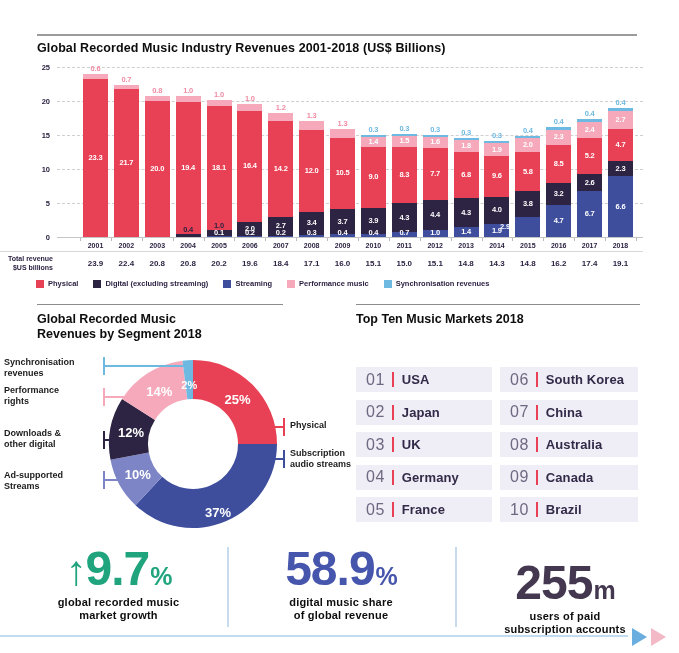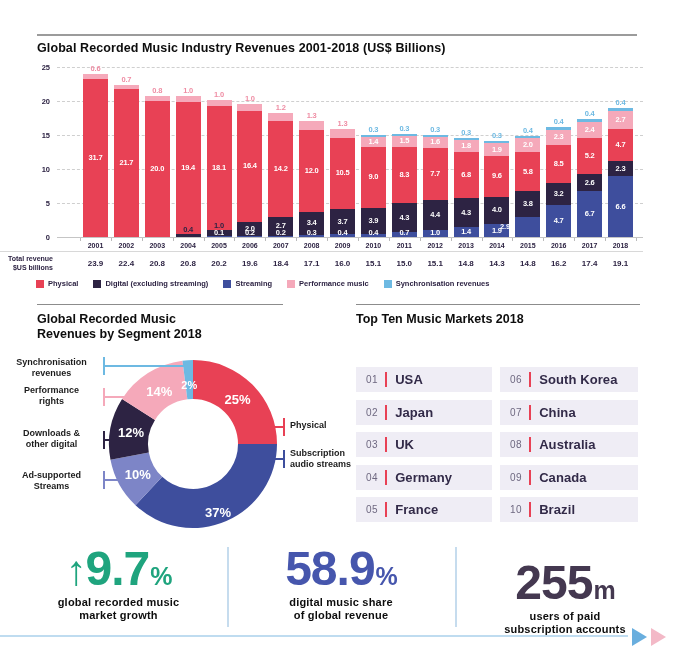--- a/index.html
+++ b/index.html
@@ -18,27 +18,27 @@
   .seg-label{position:absolute;font-size:7.5px;font-weight:bold;text-align:center;letter-spacing:-.2px;}
   .year-label{position:absolute;width:30px;text-align:center;font-size:7px;font-weight:bold;color:#2d2343;}
   .total-val{position:absolute;width:30px;text-align:center;font-size:8px;font-weight:bold;color:#2d2343;}
   .totals-label{position:absolute;left:0px;top:254px;width:53px;text-align:right;font-size:7px;font-weight:bold;color:#2d2343;line-height:9px;}
   .legend{position:absolute;left:36px;top:279px;display:flex;gap:15px;align-items:center;}
   .legend-item{display:flex;align-items:center;gap:4px;}
   .legend-swatch{width:8px;height:8px;display:inline-block;}
   .legend-text{font-size:7.5px;font-weight:bold;color:#2d2343;}
   
   .donut-label{position:absolute;font-size:9px;font-weight:bold;color:#1c1c1c;line-height:11px;}
-  .donut-label.r{text-align:center;}
+  .donut-label.r{text-align:left;}
   .pct-label{position:absolute;color:#fff;font-weight:bold;font-size:13px;transform:translate(-50%,-50%);}
   .leader-h{position:absolute;height:2px;}
   .leader-v{position:absolute;width:2px;}
   
   .mrow{position:absolute;height:25px;display:flex;align-items:center;background:#efedf5;}
-  .mrank{font-size:10px;color:#6e6880;margin-left:10px;letter-spacing:.5px;}
+  .mrank{font-size:16px;color:#6e6880;margin-left:10px;letter-spacing:.5px;}
   .msep{width:2px;height:15px;background:#e84155;margin:0 8px 0 7px;}
   .mname{font-size:13px;font-weight:bold;color:#322a48;letter-spacing:.1px;}
   
   .stat{position:absolute;top:545px;height:84px;display:flex;flex-direction:column;align-items:center;justify-content:flex-start;}
   .stat-num{display:flex;align-items:baseline;line-height:1;font-weight:bold;letter-spacing:-1px;}
   .stat-prefix{font-size:42px;}
   .stat-value{font-size:48px;}
   .stat-suffix{font-size:25px;margin-left:1px;}
   .stat-label{margin-top:3px;font-size:11px;font-weight:bold;color:#0d0d0d;text-align:center;line-height:13px;letter-spacing:.2px;}
   .vsep{position:absolute;top:547px;height:80px;width:2px;background:#c6dcee;}
@@ -80,21 +80,21 @@
       <div class="xtick" style="left: 419.74px; top: 238px;"></div>
       <div class="xtick" style="left: 450.62px; top: 238px;"></div>
       <div class="xtick" style="left: 481.5px; top: 238px;"></div>
       <div class="xtick" style="left: 512.38px; top: 238px;"></div>
       <div class="xtick" style="left: 543.26px; top: 238px;"></div>
       <div class="xtick" style="left: 574.14px; top: 238px;"></div>
       <div class="xtick" style="left: 605.02px; top: 238px;"></div>
       <div class="xtick" style="left: 635.9px; top: 238px;"></div>
       <div class="seg" style="left: 83px; top: 78.56px; width: 25px; height: 158.44px; background: rgb(232, 65, 85);"></div>
       <div class="seg" style="left: 83px; top: 74.48px; width: 25px; height: 4.08px; background: rgb(245, 169, 186);"></div>
-      <div class="seg-label" style="left: 80.5px; top: 152.78px; width: 30px; color: rgb(255, 255, 255);">31.7</div>
+      <div class="seg-label" style="left: 80.5px; top: 152.78px; width: 30px; color: rgb(255, 255, 255);">23.3</div>
       <div class="seg-label" style="left: 80.5px; top: 64.48px; width: 30px; color: rgb(239, 141, 164);">0.6</div>
       <div class="year-label" style="left: 80.5px; top: 242px;">2001</div>
       <div class="total-val" style="left: 80.5px; top: 259px;">23.9</div>
       <div class="seg" style="left: 113.88px; top: 89.44px; width: 25px; height: 147.56px; background: rgb(232, 65, 85);"></div>
       <div class="seg" style="left: 113.88px; top: 84.68px; width: 25px; height: 4.76px; background: rgb(245, 169, 186);"></div>
       <div class="seg-label" style="left: 111.38px; top: 158.22px; width: 30px; color: rgb(255, 255, 255);">21.7</div>
       <div class="seg-label" style="left: 111.38px; top: 74.68px; width: 30px; color: rgb(239, 141, 164);">0.7</div>
       <div class="year-label" style="left: 111.38px; top: 242px;">2002</div>
       <div class="total-val" style="left: 111.38px; top: 259px;">22.4</div>
       <div class="seg" style="left: 144.76px; top: 101px; width: 25px; height: 136px; background: rgb(232, 65, 85);"></div>

